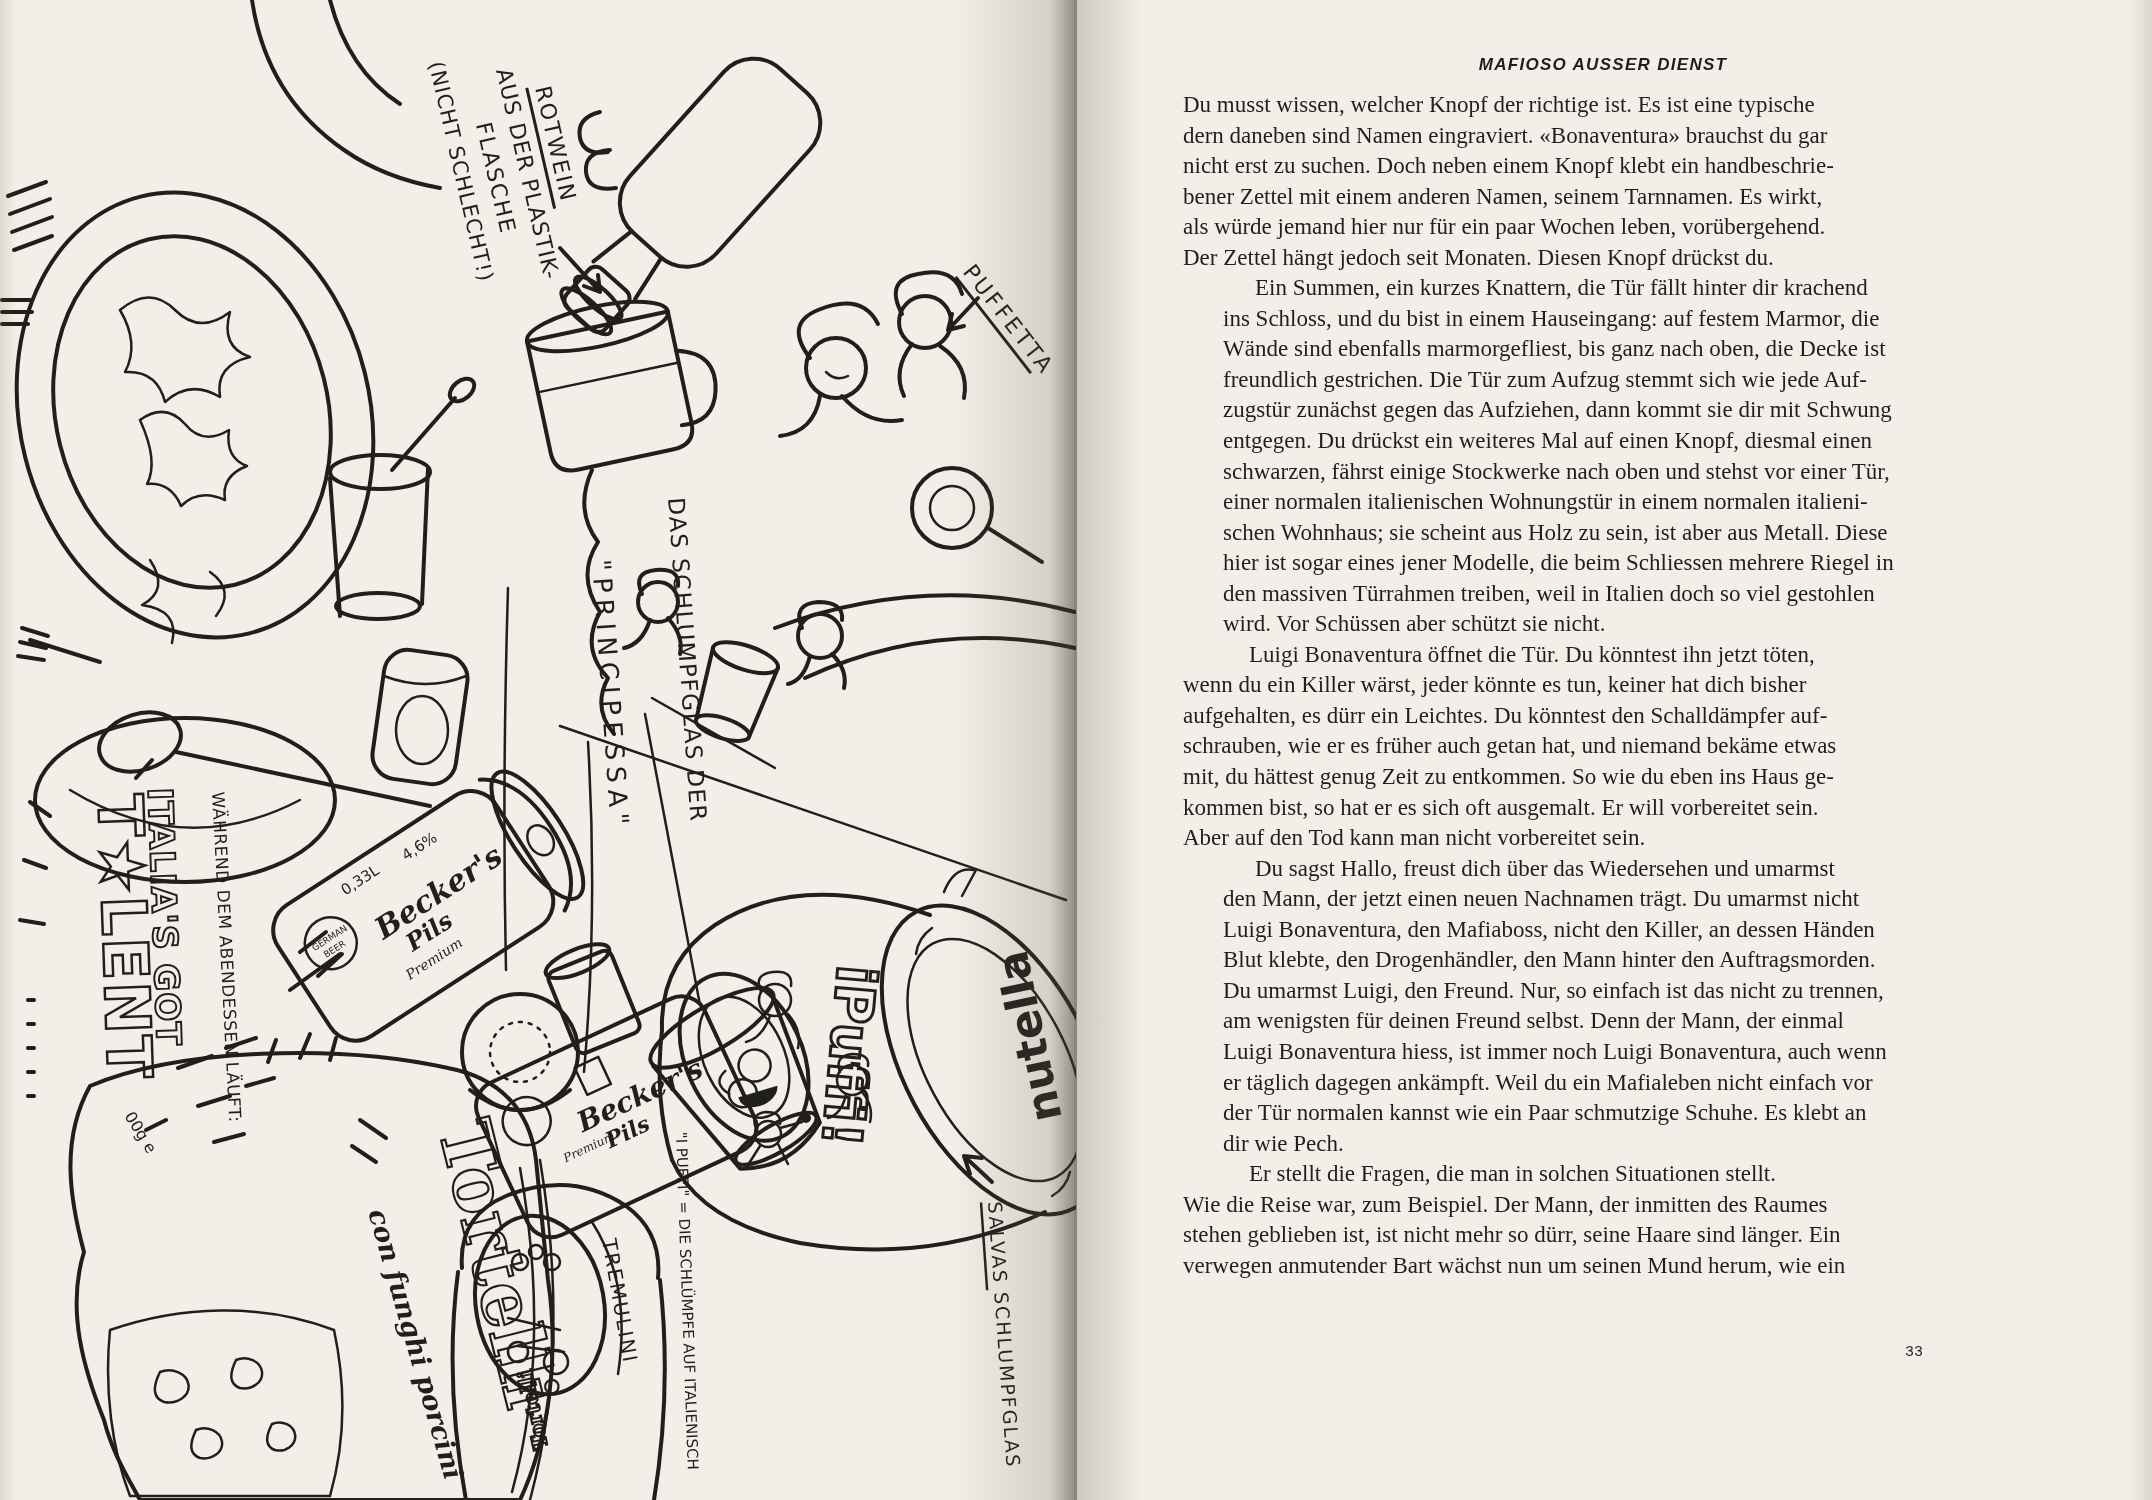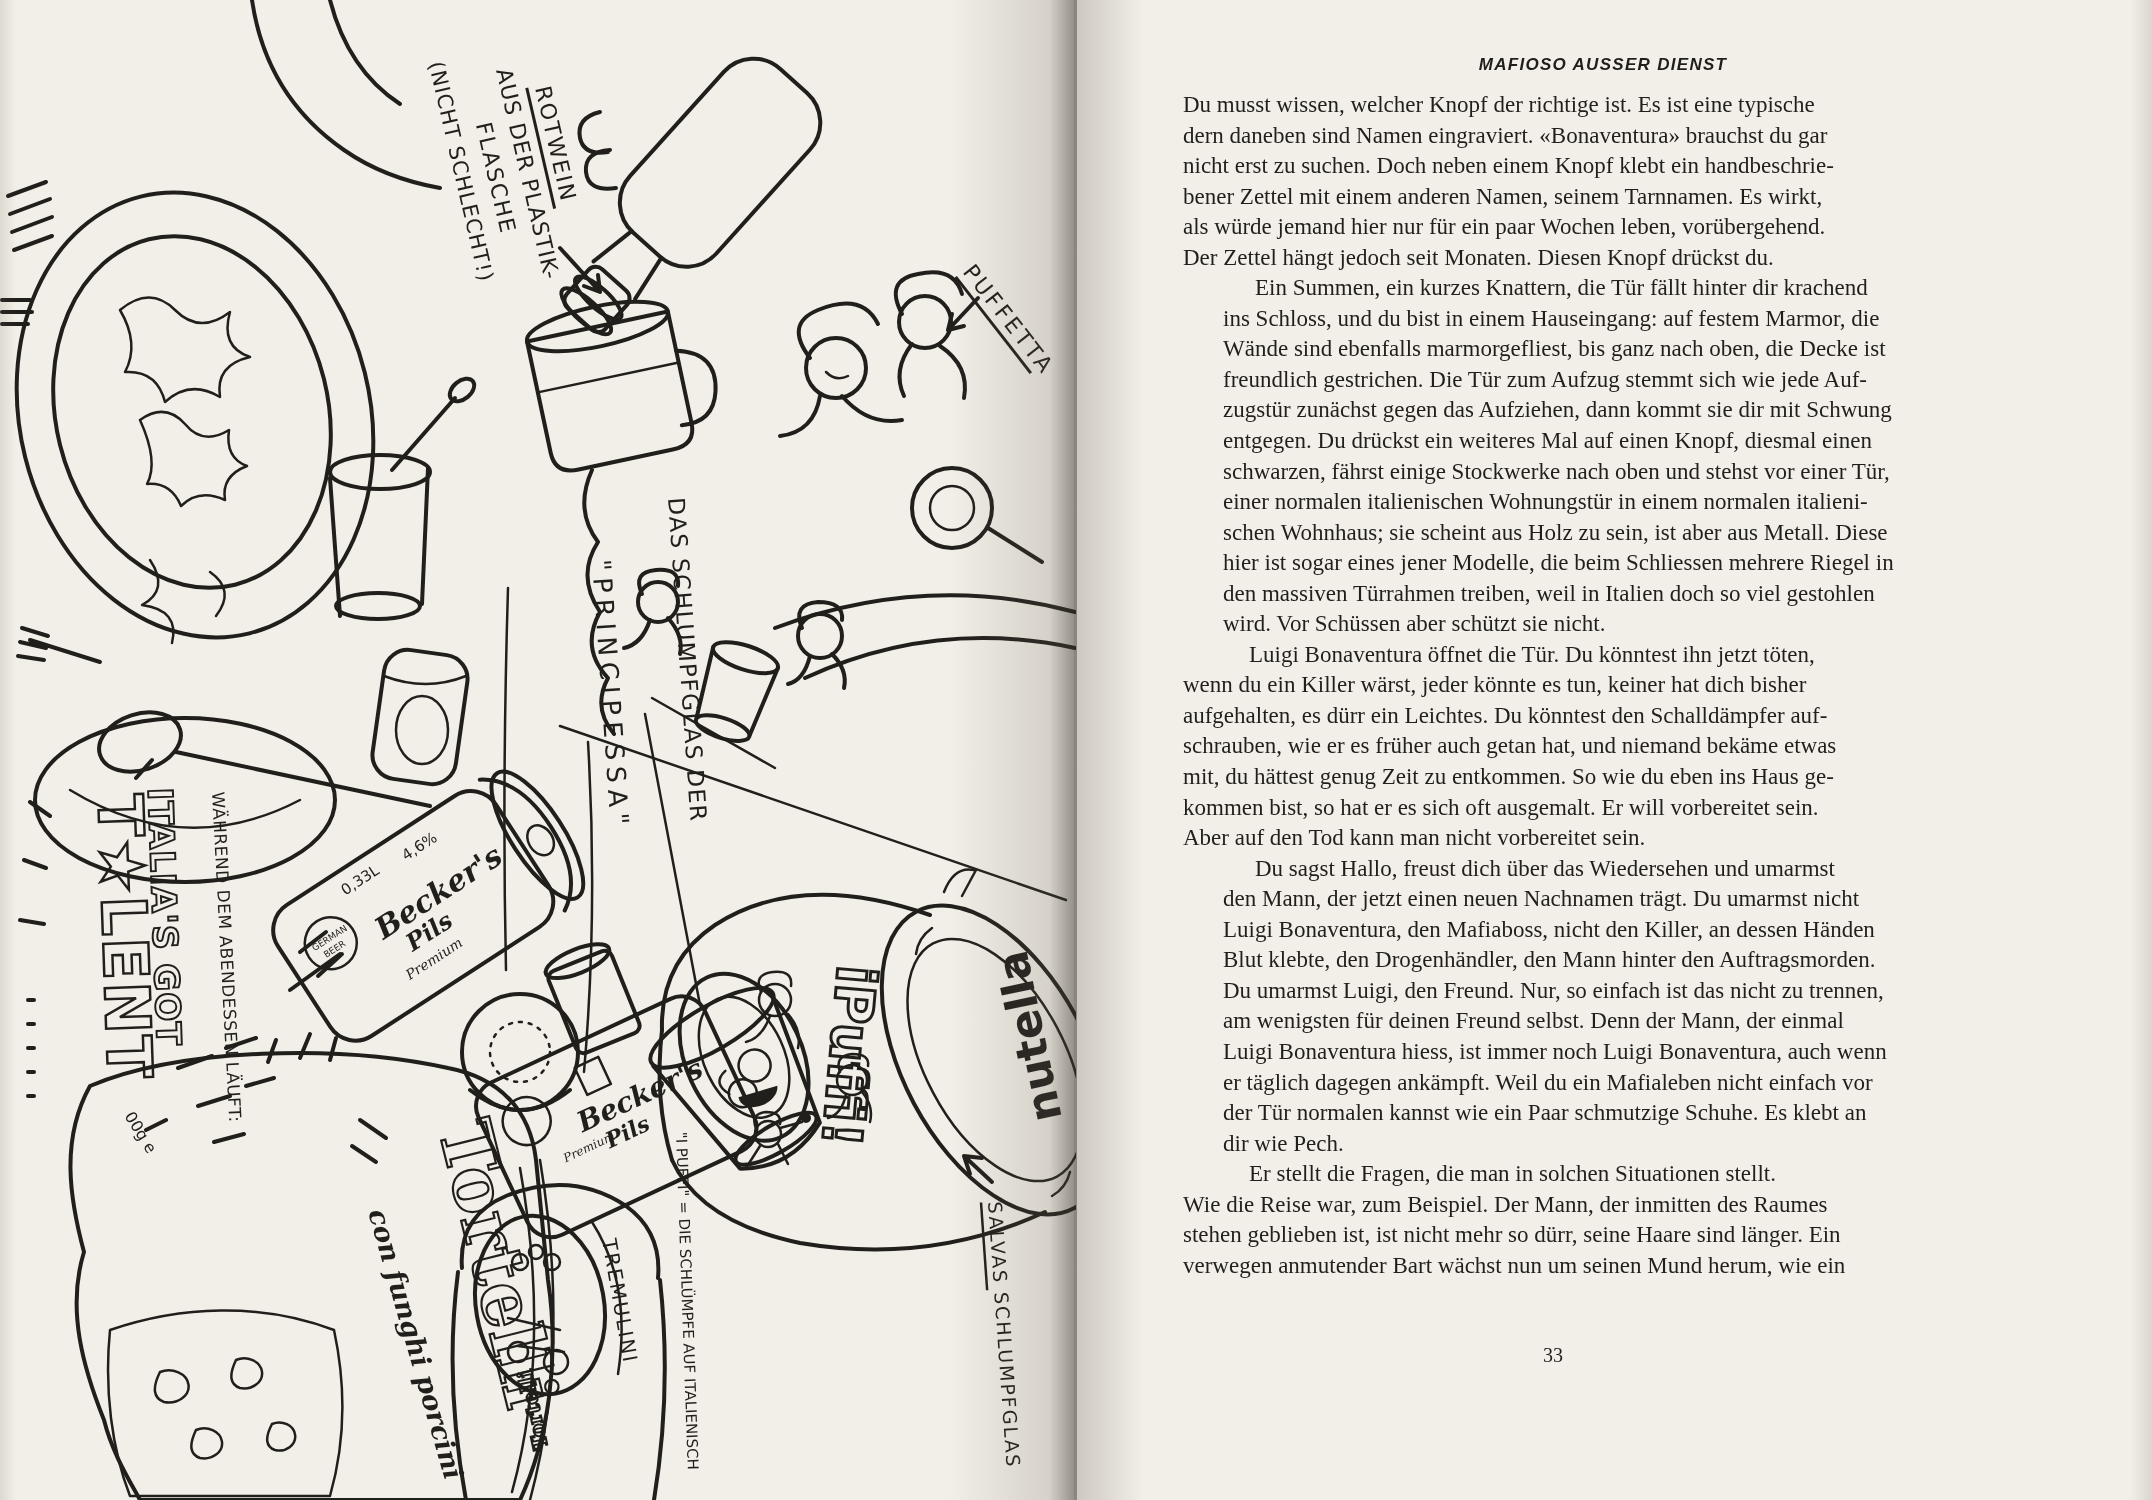--- a/index.html
+++ b/index.html
@@ -15,21 +15,21 @@
   
   .running-head{position:absolute;left:1183px;top:36px;width:840px;text-align:center;
       font-family:"Liberation Sans",sans-serif;font-style:italic;font-weight:700;
       font-size:17px;letter-spacing:1.3px;color:#201e1b;margin-top:19px;}
   #body-text{position:absolute;left:1183px;top:90px;width:800px;font-size:23px;line-height:30.55px;}
   .para{margin:0;}
   .line{white-space:pre;}
   .m-b{margin-left:40px;}
   .p-indent .line.first{text-indent:32px;}
   .m-a.p-indent .line.first{text-indent:66px;}
-  .page-number{position:absolute;left:1183px;top:1344px;width:740px;text-align:center;font-size:20px;}
+  .page-number{position:absolute;left:1183px;top:1344px;width:740px;text-align:right;font-size:15px;font-family:Liberation Mono, monospace;}
   
   #illustration{position:absolute;left:0;top:0;}
   .ink{fill:none;stroke:#211f1c;stroke-width:4;stroke-linecap:round;stroke-linejoin:round;}
   .ink-thin{fill:none;stroke:#211f1c;stroke-width:2.5;stroke-linecap:round;stroke-linejoin:round;}
   .hand{font-family:"DejaVu Sans",sans-serif;fill:#211f1c;}
   .hand-o{font-family:"DejaVu Sans",sans-serif;fill:none;stroke:#211f1c;}
   .serif-o{font-family:"DejaVu Serif",serif;fill:none;stroke:#211f1c;}
   .serif-i{font-family:"DejaVu Serif",serif;font-style:italic;fill:#211f1c;}
 </style>
 </head>

